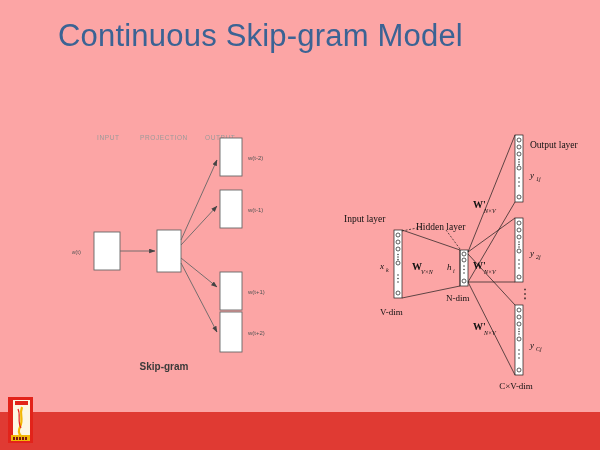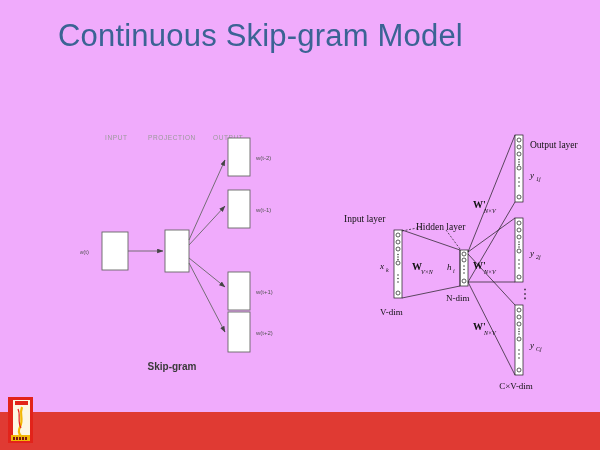--- a/index.html
+++ b/index.html
@@ -4,21 +4,21 @@
 <style>
   html, body {
     margin: 0;
     padding: 0;
     background: #ffffff;
   }
   #slide {
     position: relative;
     width: 600px;
     height: 450px;
-    background: #f0abfc;
+    background: #fca5a5;
     overflow: hidden;
     font-family: "Liberation Sans", sans-serif;
   }
 
   
   #slide-title {
     position: absolute;
     left: 58px;
     top: 18px;
     font-size: 31px;
@@ -29,21 +29,21 @@
   }
 
   
   .diagram {
     position: absolute;
   }
   .diagram svg {
     display: block;
   }
 
-  #left-figure  { left: 80px;  top: 130px; width: 220px; height: 250px; }
+  #left-figure  { left: 72px;  top: 130px; width: 220px; height: 250px; }
   #right-figure { left: 340px; top: 130px; width: 260px; height: 270px; }
 
   
   #footer-bar {
     position: absolute;
     left: 0;
     top: 412px;
     width: 600px;
     height: 38px;
     background: #e03a33;

